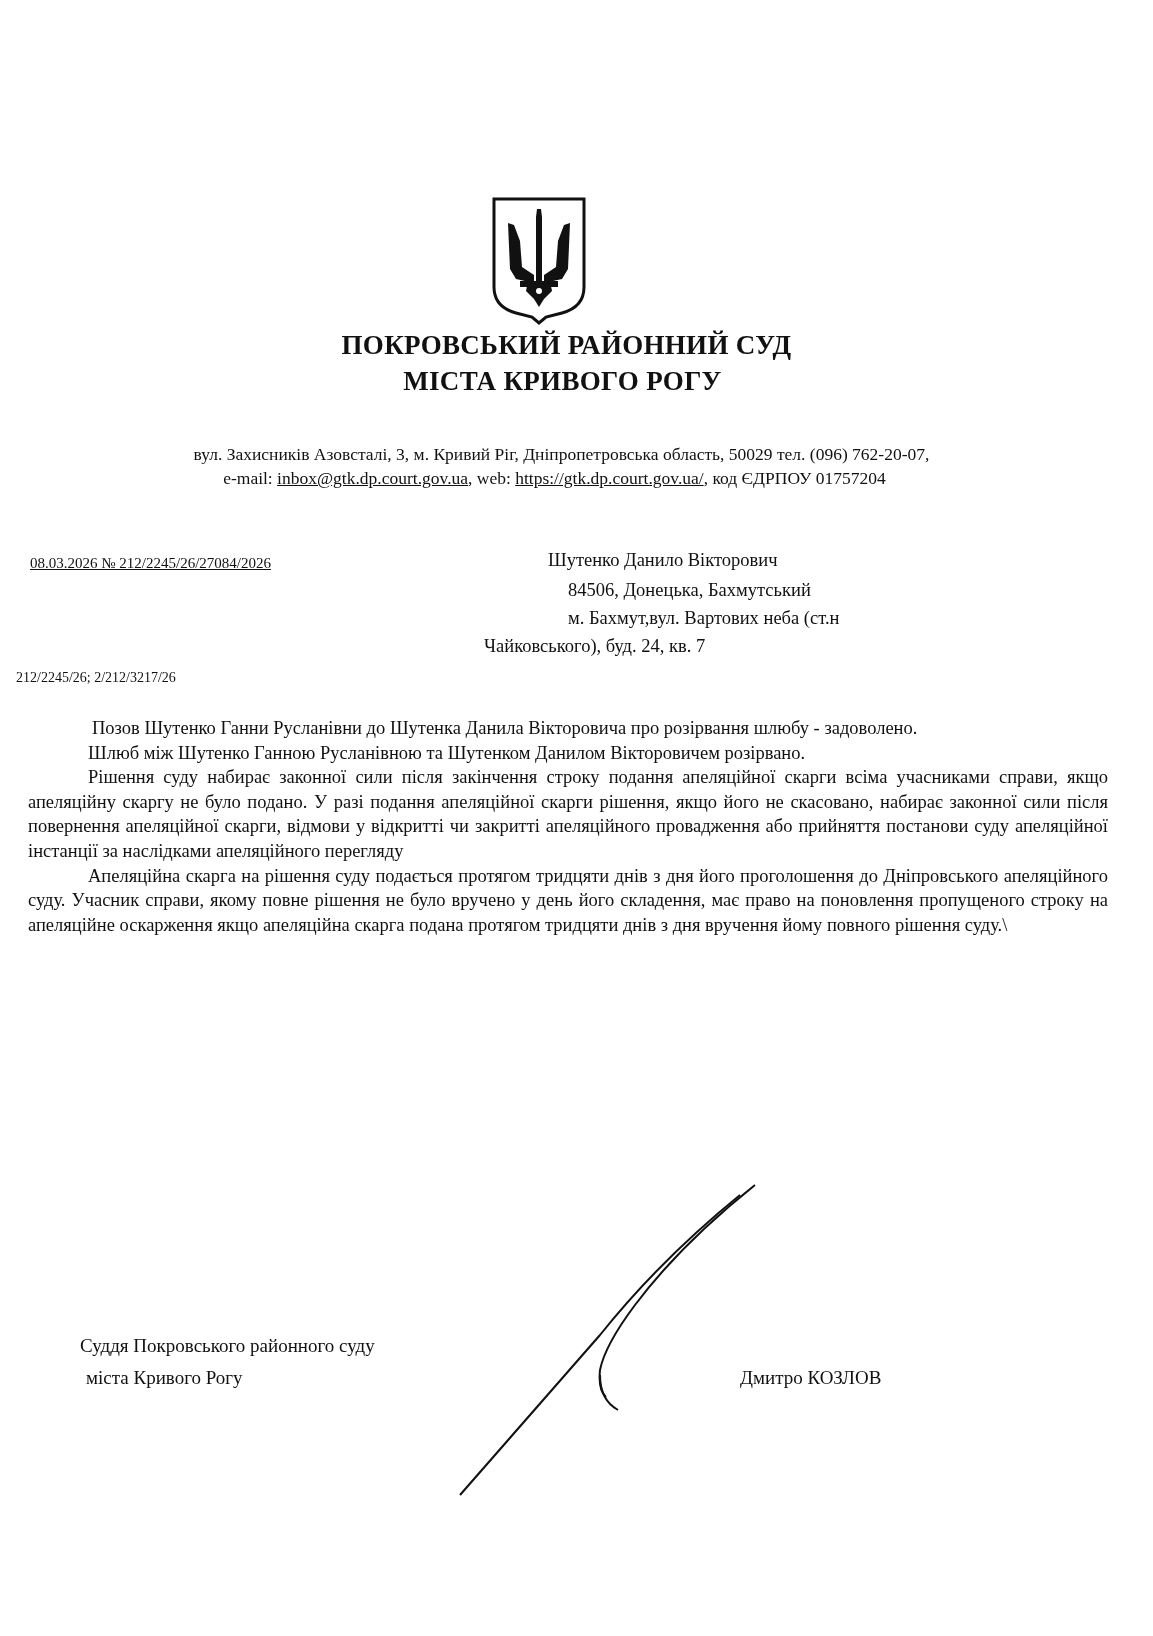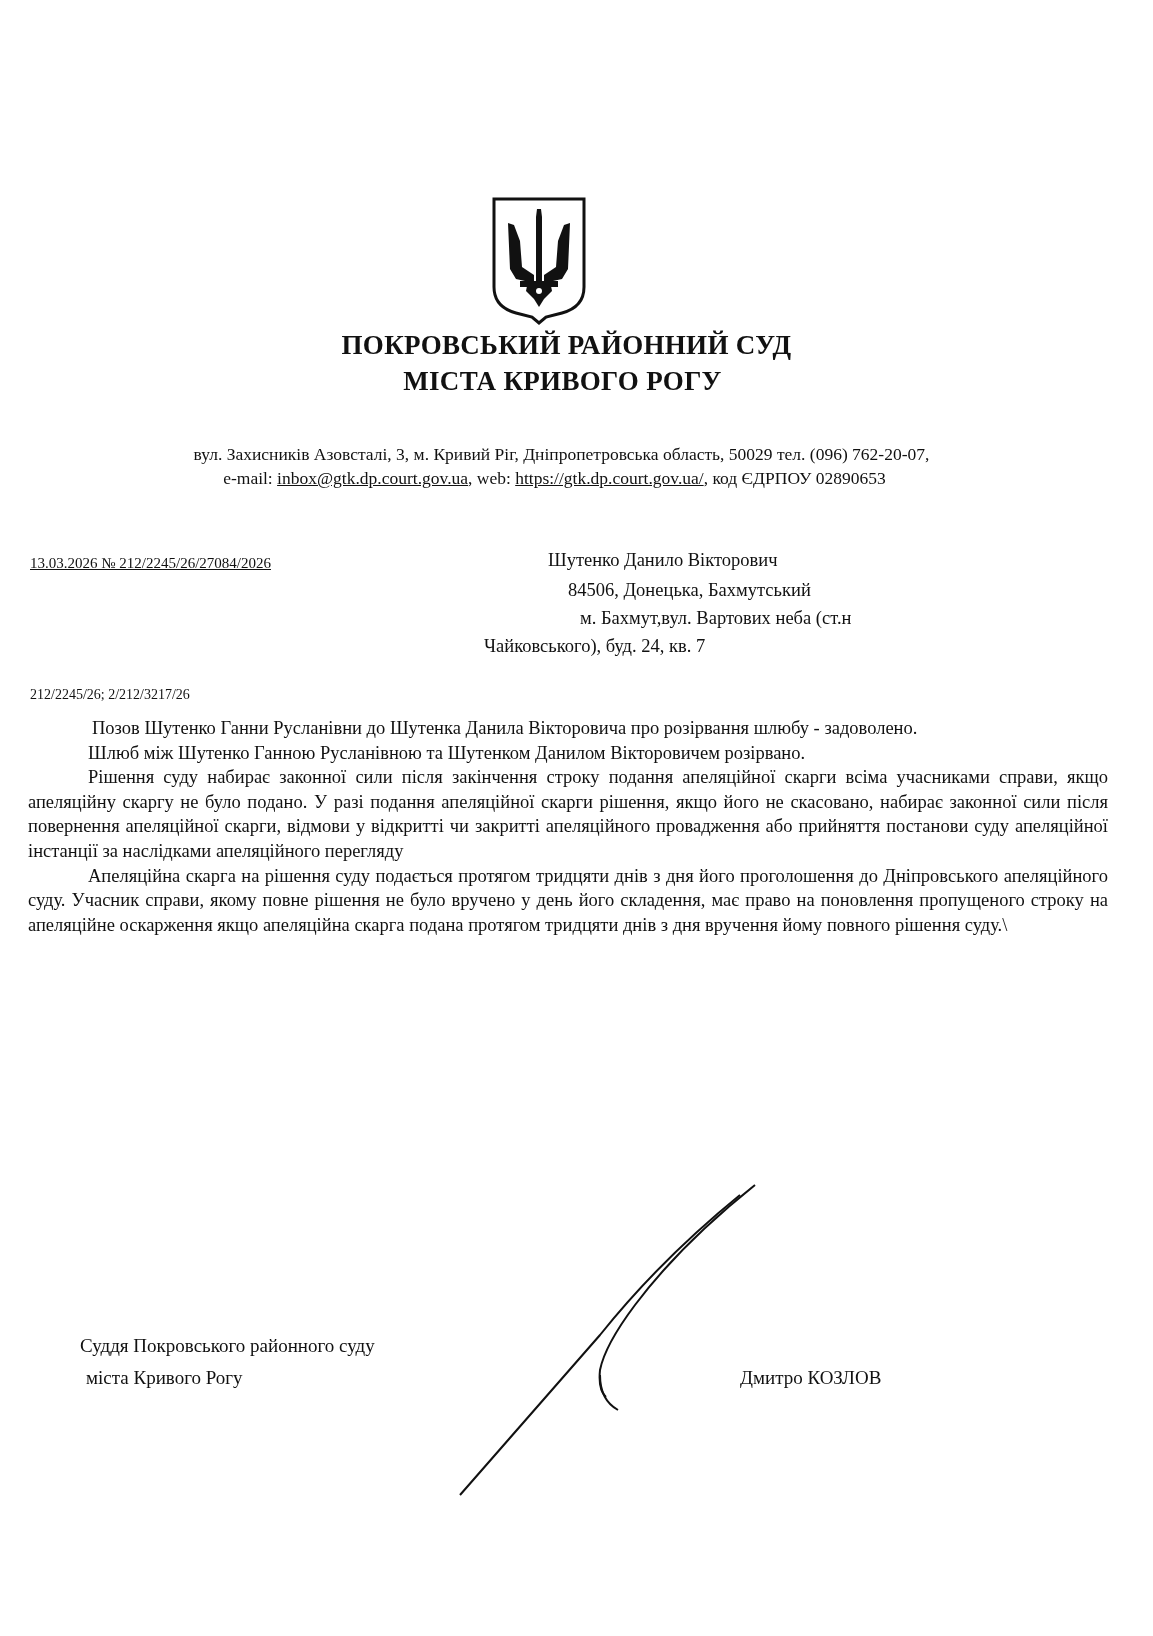--- a/index.html
+++ b/index.html
@@ -18,23 +18,23 @@
     .contact {
       left: 0; width: 1153px; text-align: center; font-size: 17.5px; line-height: 22px;
     }
     .contact1 { top: 443px; left: -15px; }
     .contact2 { top: 467px; left: -22px; }
     .u { text-decoration: underline; text-align: center; }
     .outref { left: 30px; top: 555px; font-size: 15px; text-decoration: underline; }
     .recipient { font-size: 18.5px; }
     .r1 { left: 548px; top: 550px; }
     .r2 { left: 568px; top: 580px; }
-    .r3 { left: 568px; top: 608px; margin-left: 12px; }
+    .r3 { left: 568px; top: 608px; }
     .r4 { left: 484px; top: 636px; }
-    .caseref { left: 30px; top: 670px; font-size: 14px; margin-top: 17px; }
+    .caseref { left: 16px; top: 670px; font-size: 14px; }
     .body {
       left: 28px; width: 1080px; font-size: 18.5px; line-height: 24.6px; text-align: justify;
     }
     .p { text-indent: 60px; margin: 0; }
     .p2 { text-indent: 64px; }
     .sig-left { left: 80px; font-size: 19px; }
     .sig1 { top: 1335px; }
     .sig2 { top: 1367px; left: 86px; }
     .sig-name { left: 740px; top: 1367px; font-size: 19px; }
     .signature { left: 450px; top: 1165px; width: 450px; height: 340px; }
@@ -53,24 +53,24 @@
     <rect x="30" y="86" width="38" height="6"></rect>
   </g>
   <circle cx="49" cy="96" r="3" fill="#fff"></circle>
 </svg>
 
 <div class="abs title title1">ПОКРОВСЬКИЙ РАЙОННИЙ СУД</div>
 <div class="abs title title2">МІСТА КРИВОГО РОГУ</div>
 
 <div class="abs contact contact1">вул. Захисників Азовсталі, 3, м. Кривий Ріг,  Дніпропетровська область, 50029 тел. (096) 762-20-07,</div>
 <div class="abs contact contact2">
-  <span>e-mail: </span><a class="u">inbox@gtk.dp.court.gov.ua</a><span>,   web: </span><a class="u">https://gtk.dp.court.gov.ua/</a><span>, код ЄДРПОУ 02890653</span>
+  <span>e-mail: </span><a class="u">inbox@gtk.dp.court.gov.ua</a><span>,   web: </span><a class="u">https://gtk.dp.court.gov.ua/</a><span>, код ЄДРПОУ 01757204</span>
 </div>
 
-<div class="abs outref">13.03.2026 № 212/2245/26/27084/2026</div>
+<div class="abs outref">08.03.2026 № 212/2245/26/27084/2026</div>
 
 <div class="abs recipient r1">Шутенко Данило Вікторович</div>
 <div class="abs recipient r2">84506,  Донецька,  Бахмутський</div>
 <div class="abs recipient r3">м. Бахмут,вул. Вартових неба (ст.н</div>
 <div class="abs recipient r4">Чайковського), буд. 24, кв. 7</div>
 
 <div class="abs caseref">212/2245/26; 2/212/3217/26</div>
 
 <div class="abs body" style="top:716px;">
   <p class="p p2">Позов Шутенко Ганни Русланівни до Шутенка Данила Вікторовича про розірвання шлюбу - задоволено.</p>

